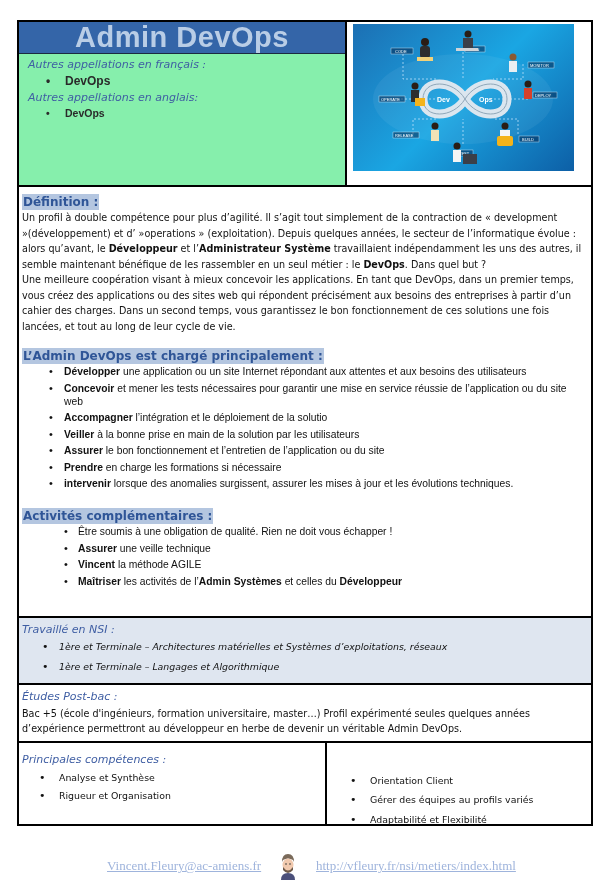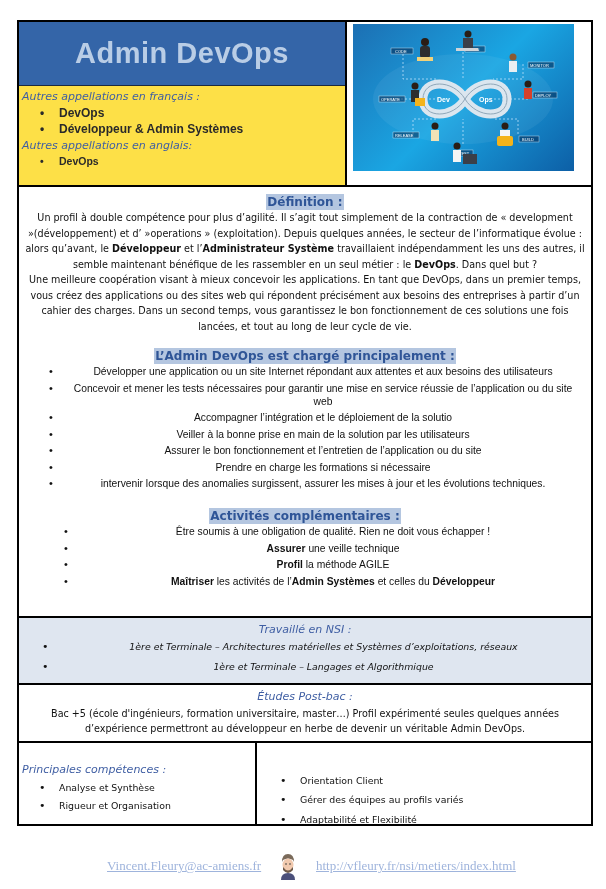--- a/index.html
+++ b/index.html
@@ -4,59 +4,59 @@
   <style>
     * { box-sizing: border-box; margin: 0; padding: 0; }
     html, body { width: 606px; height: 889px; background: #ffffff; overflow: hidden; }
     body { position: relative; font-family: "Liberation Sans", sans-serif; color: #111; }
 
     .sheet { position: absolute; left: 17px; top: 20px; width: 576px; }
 
     
     .top-row { display: flex; border: 2px solid #000; height: 167px; }
     .top-left { width: 328px; border-right: 2px solid #000; display: flex; flex-direction: column; }
-    .title-band { background: #3465a8; height: 64px; border-bottom: 1px solid #1b2b40; display: flex; align-items: center; justify-content: center; }
+    .title-band { background: #3465a8; height: 32px; border-bottom: 1px solid #1b2b40; display: flex; align-items: center; justify-content: center; }
     .title-text { font-family: "Liberation Sans", sans-serif; font-weight: bold; font-size: 29px; color: #b9cde6; letter-spacing: 0.5px; }
-    .names-box { background: #fde047; flex: 1; padding: 4px 3px; }
+    .names-box { background: #86efac; flex: 1; padding: 4px 9px; }
     .sub-label { font-family: "DejaVu Sans", sans-serif; font-style: italic; color: #3f5ea3; font-size: 11px; line-height: 14px; }
     .fr-list { list-style: none; margin: 1px 0 2px 0; }
     .fr-list li { position: relative; padding-left: 37px; font-weight: bold; font-size: 12px; line-height: 16px; color: #2a2a2a; }
     .fr-list li::before { content: "•"; position: absolute; left: 18px; top: 0; font-size: 12px; }
     .en-list { list-style: none; margin-top: 1px; }
     .en-list li { position: relative; padding-left: 37px; font-weight: bold; font-size: 10.5px; line-height: 15px; color: #2a2a2a; }
     .en-list li::before { content: "•"; position: absolute; left: 18px; top: 0; }
 
     .top-right { flex: 1; display: flex; align-items: flex-start; justify-content: center; padding-top: 2px; }
     .hero { width: 221px; height: 147px; background: linear-gradient(135deg, #1c6fb3 0%, #1aa6e3 50%, #0d5fa6 100%); position: relative; overflow: hidden; margin-left: -11px; }
 
     
-    .cell { border-left: 2px solid #000; border-right: 2px solid #000; border-bottom: 2px solid #000; text-align: center; }
+    .cell { border-left: 2px solid #000; border-right: 2px solid #000; border-bottom: 2px solid #000; }
     .def-cell { padding: 5px 3px 6px 3px; }
     .heading { display: inline-block; background: #b4c6e0; color: #2f5597; font-family: "DejaVu Sans", sans-serif; font-weight: bold; font-size: 12px; line-height: 16px; padding: 0 1px; }
     .para { font-family: "DejaVu Sans", sans-serif; font-size: 9.6px; line-height: 15.5px; color: #111; }
     .para b { font-weight: bold; }
 
     .tasks-list { list-style: none; margin-top: 1px; }
     .tasks-list li { position: relative; padding-left: 42px; font-size: 10.3px; line-height: 13px; margin-bottom: 3.5px; color: #111; padding-right: 6px; }
     .tasks-list li::before { content: "•"; position: absolute; left: 27px; top: 0; font-size: 11px; }
-    .tasks-list li b { font-weight: normal; }
+    .tasks-list li b { font-weight: bold; }
 
     .act-list { list-style: none; margin-top: 1px; }
     .act-list li { position: relative; padding-left: 56px; font-size: 10.3px; line-height: 13px; margin-bottom: 3.5px; color: #111; }
     .act-list li::before { content: "•"; position: absolute; left: 42px; top: 0; font-size: 11px; }
 
     .nsi-cell { background: #dfe6f0; padding: 5px 3px 6px 3px; }
     .nsi-list { list-style: none; }
     .nsi-list li { position: relative; padding-left: 37px; font-family: "DejaVu Sans", sans-serif; font-style: italic; font-size: 9.4px; line-height: 20px; color: #111; }
     .nsi-list li::before { content: "•"; position: absolute; left: 20px; top: 0; font-style: normal; font-size: 11px; }
 
     .post-cell { padding: 5px 3px 4px 3px; }
 
     .comp-row { display: flex; border-left: 2px solid #000; border-right: 2px solid #000; border-bottom: 2px solid #000; height: 83px; }
-    .comp-left { width: 238px; border-right: 2px solid #000; padding: 20px 3px; }
+    .comp-left { width: 308px; border-right: 2px solid #000; padding: 10px 3px; }
     .comp-right { flex: 1; padding: 5px 3px; padding-top: 26px; }
     .comp-list { list-style: none; margin-top: 2px; }
     .comp-list li { position: relative; padding-left: 37px; font-family: "DejaVu Sans", sans-serif; font-size: 9.4px; line-height: 18.5px; color: #111; }
     .comp-list li::before { content: "•"; position: absolute; left: 17px; top: 0; font-size: 11px; }
     .comp-right .comp-list li { padding-left: 40px; line-height: 19.5px; }
     .comp-right .comp-list li::before { left: 20px; }
 
     
     .footer { position: absolute; left: 0; top: 852px; width: 606px; height: 30px; display: flex; align-items: center; justify-content: center; gap: 0; }
     .footer a { font-family: "Liberation Serif", serif; font-size: 13px; color: #9fb4dc; text-decoration: underline; }
@@ -71,21 +71,20 @@
 
   <div class="top-row">
     <div class="top-left">
       <div class="title-band">
         <h1 class="title-text">Admin DevOps</h1>
       </div>
       <div class="names-box">
         <div class="sub-label">Autres appellations en français :</div>
         <ul class="fr-list">
           <li>DevOps</li>
-          <li>Développeur &amp; Admin Systèmes</li>
         </ul>
         <div class="sub-label">Autres appellations en anglais:</div>
         <ul class="en-list">
           <li>DevOps</li>
         </ul>
       </div>
     </div>
     <div class="top-right">
       <div class="hero" title="DevOps infinity loop illustration">
         <svg width="221" height="147" viewBox="0 0 221 147">
@@ -168,21 +167,21 @@
       <li><b>Veiller</b><span> à la bonne prise en main de la solution par les utilisateurs</span></li>
       <li><b>Assurer</b><span> le bon fonctionnement et l’entretien de l’application ou du site</span></li>
       <li><b>Prendre</b><span> en charge les formations si nécessaire</span></li>
       <li><b>intervenir</b><span> lorsque des anomalies surgissent, assurer les mises à jour et les évolutions techniques.</span></li>
     </ul>
 
     <div style="margin-top:16px;"><span class="heading">Activités complémentaires :</span></div>
     <ul class="act-list" style="margin-bottom:22px;">
       <li>Être soumis à une obligation de qualité. Rien ne doit vous échapper !</li>
       <li><b>Assurer</b><span> une veille technique</span></li>
-      <li><b>Profil</b><span> la méthode AGILE</span></li>
+      <li><b>Vincent</b><span> la méthode AGILE</span></li>
       <li><b>Maîtriser</b><span> les activités de l’</span><b>Admin Systèmes</b><span> et celles du </span><b>Développeur</b></li>
     </ul>
   </div>
 
   <div class="cell nsi-cell">
     <div class="sub-label">Travaillé en NSI :</div>
     <ul class="nsi-list">
       <li>1ère et Terminale – Architectures matérielles et Systèmes d’exploitations, réseaux</li>
       <li>1ère et Terminale – Langages et Algorithmique</li>
     </ul>

